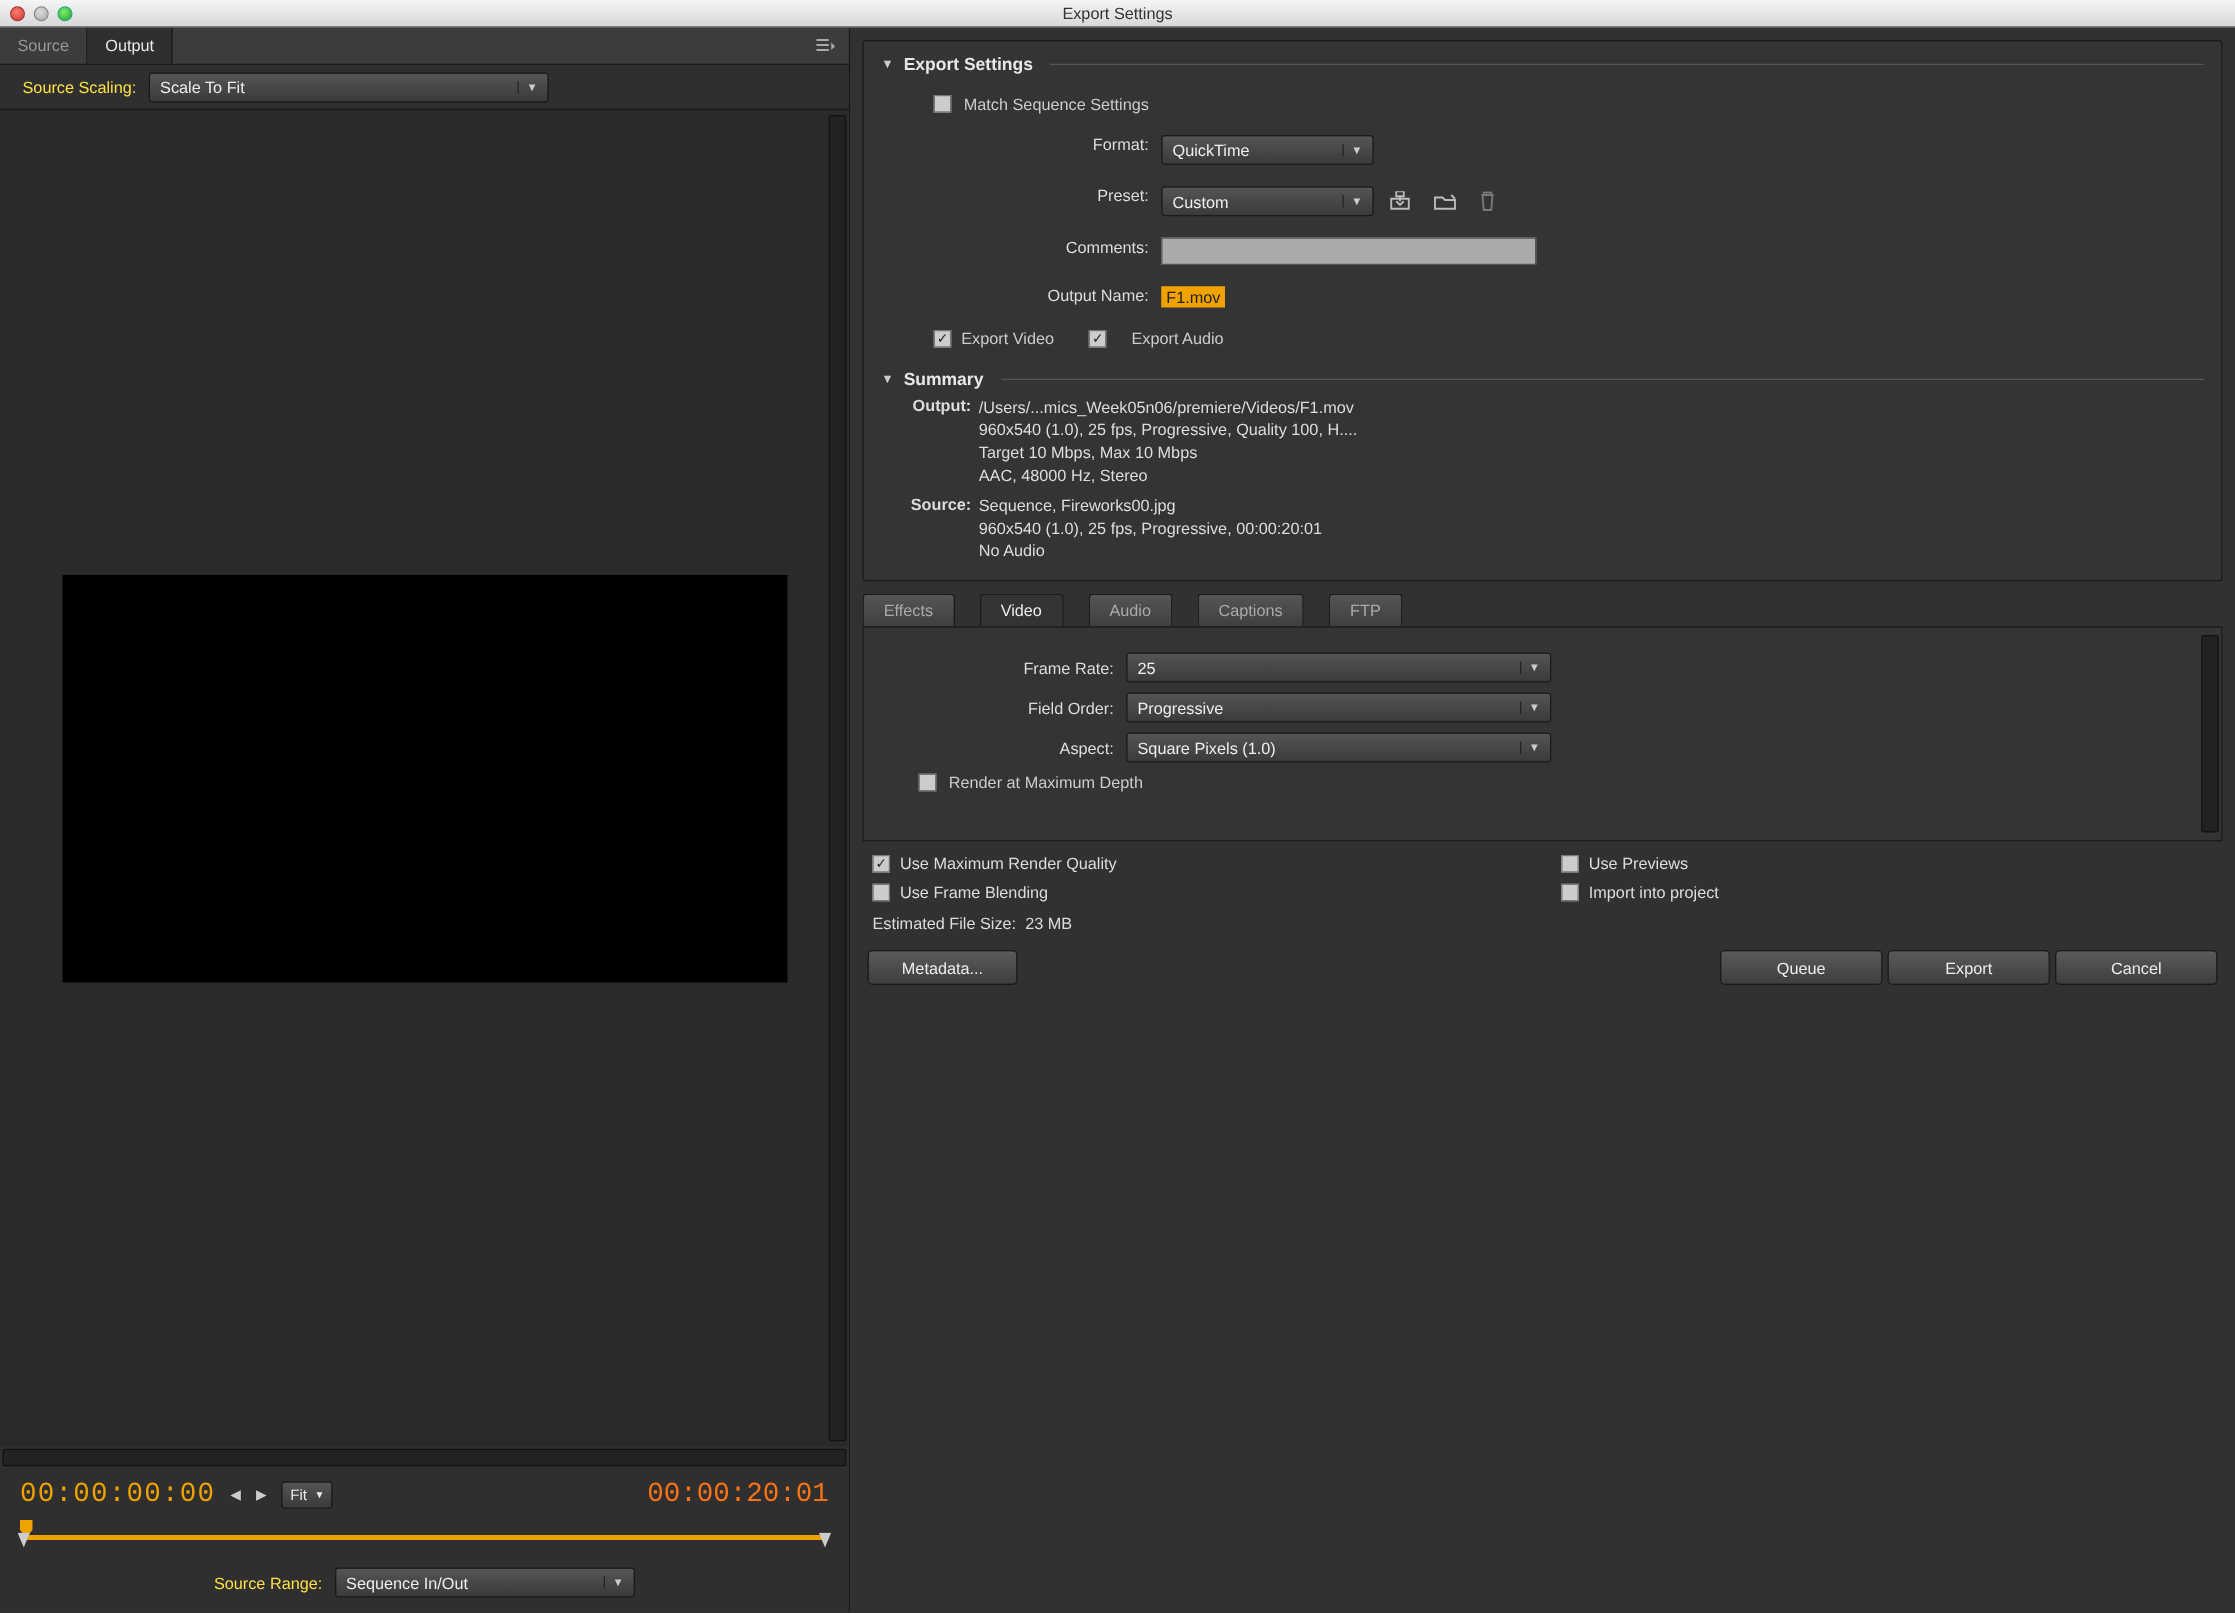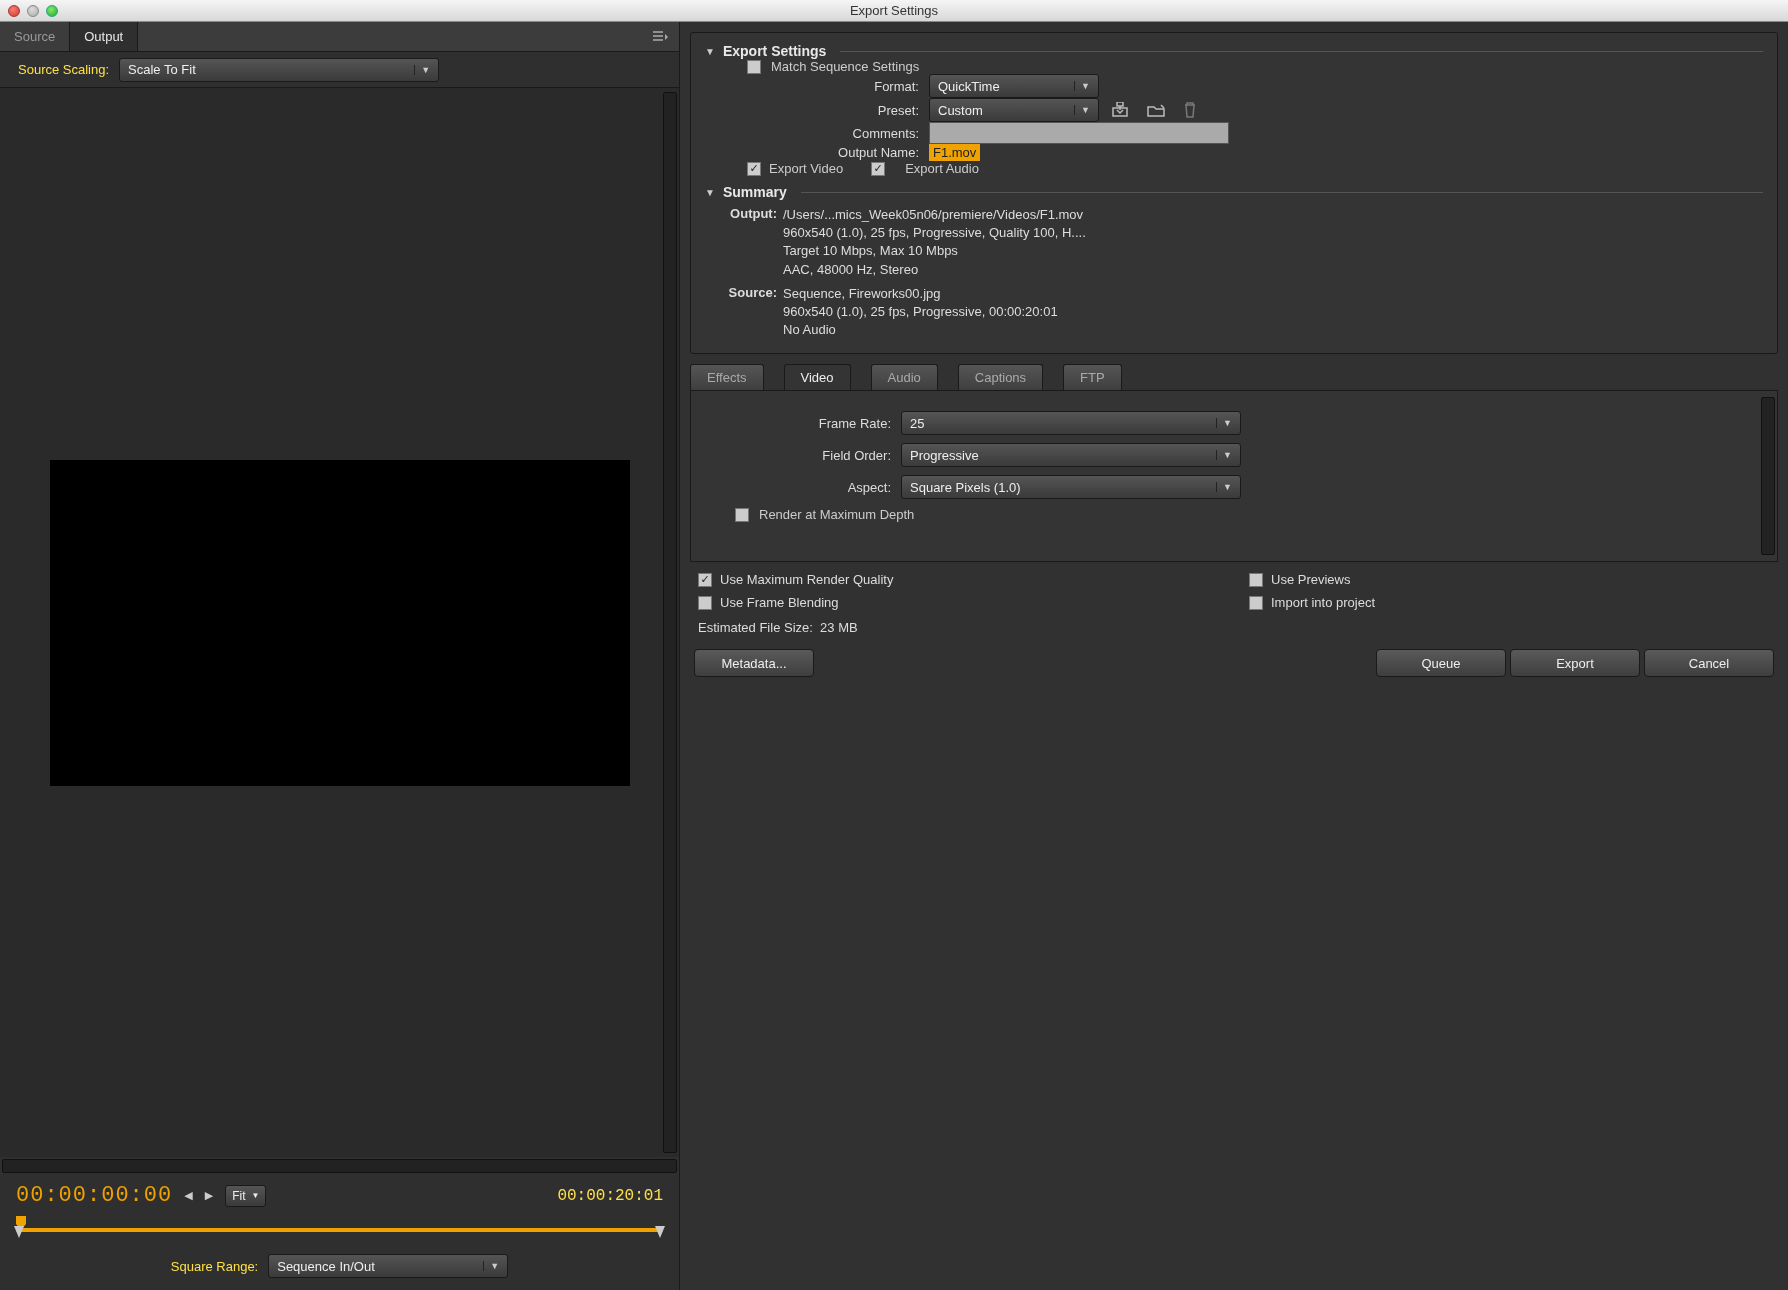--- a/index.html
+++ b/index.html
@@ -34,41 +34,41 @@
 
 
 .preview-wrap { flex:1; position:relative; background:#2a2a2a; display:flex; align-items:center; justify-content:center; }
 .preview-scroll-v { position:absolute; right:2px; top:4px; bottom:4px; width:14px; background:#222; border:1px solid #111; border-radius:2px; }
 .preview-scroll-h { height:14px; background:#222; border:1px solid #111; margin:2px; border-radius:2px; }
 .preview-canvas { width:580px; height:326px; background:#000; }
 
 
 .time-row { display:flex; align-items:center; gap:12px; padding:8px 16px; }
 .tc-orange { color:#f0a200; font-family:"Courier New",monospace; font-size:22px; letter-spacing:1px; }
-.tc-white { color:#fde047; font-family:"Courier New",monospace; font-size:16px; margin-left:auto; }
+.tc-white { color:#f97316; font-family:"Courier New",monospace; font-size:22px; margin-left:auto; }
 .step-btn { color:#ccc; cursor:pointer; font-size:11px; }
 .small-dd { background:linear-gradient(#555,#3a3a3a); border:1px solid #1a1a1a; border-radius:3px; color:#eee; height:22px; display:flex; align-items:center; padding:0 6px; gap:6px; cursor:pointer; font-size:12px;}
 .small-dd .chev{font-size:8px;}
 .timeline-bar { position:relative; height:26px; margin:0 16px 6px; }
 .timeline-track { position:absolute; left:0; right:0; top:12px; height:4px; background:#f0a200; border-radius:2px; }
 .timeline-playhead { position:absolute; left:-2px; top:0; width:14px; height:14px; }
 .timeline-playhead svg{display:block;}
 .timeline-handle { position:absolute; top:10px; width:10px; height:12px; background:#ccc; clip-path: polygon(0 0,100% 0,50% 100%);}
 .timeline-handle.right { right:-2px; transform:scaleX(-1);} 
 .timeline-handle.left { left:-2px;}
 .range-row { display:flex; align-items:center; gap:10px; padding:6px 0 12px; justify-content:center; }
 
 
 .panel { border:1px solid #1a1a1a; border-radius:3px; margin:10px 10px 6px 10px; background:#343434; }
 .panel-inner { padding:10px 14px 12px; }
 .panel-header { display:flex; align-items:center; gap:8px; color:#e8e8e8; font-weight:bold; font-size:14px; }
 .panel-header .hr { flex:1; height:1px; background:#555; margin-left:6px; }
 .disclose { font-size:10px; color:#ccc; }
 
-.form-row { display:flex; align-items:center; gap:10px; margin:0 0;padding-left:24px; }
+.form-row { display:flex; gap:10px; margin:17px 0;padding-left:24px; }
 .form-row .rlabel { width:190px; text-align:right; color:#ddd; }
 .checkbox { width:14px; height:14px; border:1px solid #777; background:#ccc; display:inline-flex; align-items:center; justify-content:center; font-size:11px; color:#222; cursor:pointer; }
 .checkbox.checked::after{content:"✓";}
 .text-input { background:#aaa; border:1px solid #555; height:22px; color:#222; padding:0 4px; }
 .text-input.wide{ width:300px; }
 .outname { background:#f0a200; color:#222; padding:1px 4px; cursor:pointer; }
 
 .icon-btn { color:#bbb; cursor:pointer; padding:2px; }
 .icon-row { display:flex; gap:14px; align-items:center; }
 
@@ -156,21 +156,21 @@
         <svg width="14" height="14">
             <rect x="2" y="0" width="10" height="8" fill="#f0a200"></rect>
             <path d="M2 8 L7 14 L12 8 Z" fill="#f0a200"></path>
           </svg>
       </div>
       <div class="timeline-handle left"></div>
       <div class="timeline-handle right"></div>
     </div>
 
     <div class="range-row">
-      <span class="label">Square Range:</span>
+      <span class="label">Source Range:</span>
       <div class="dropdown" style="width:240px">
         <span class="dd-label">Sequence In/Out</span>
         <span class="chev">▼</span>
       </div>
     </div>
   </div>
 
   <div class="right-pane">
     <div class="panel">
       <div class="panel-inner">

